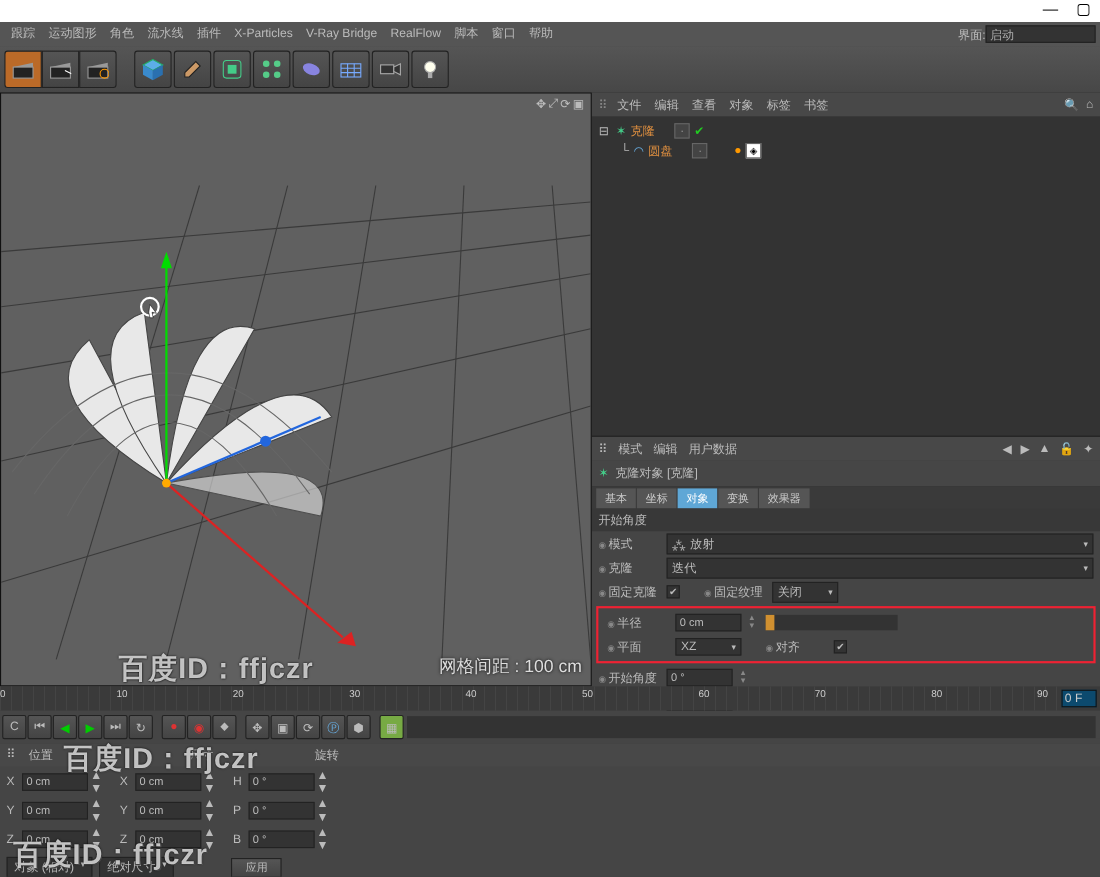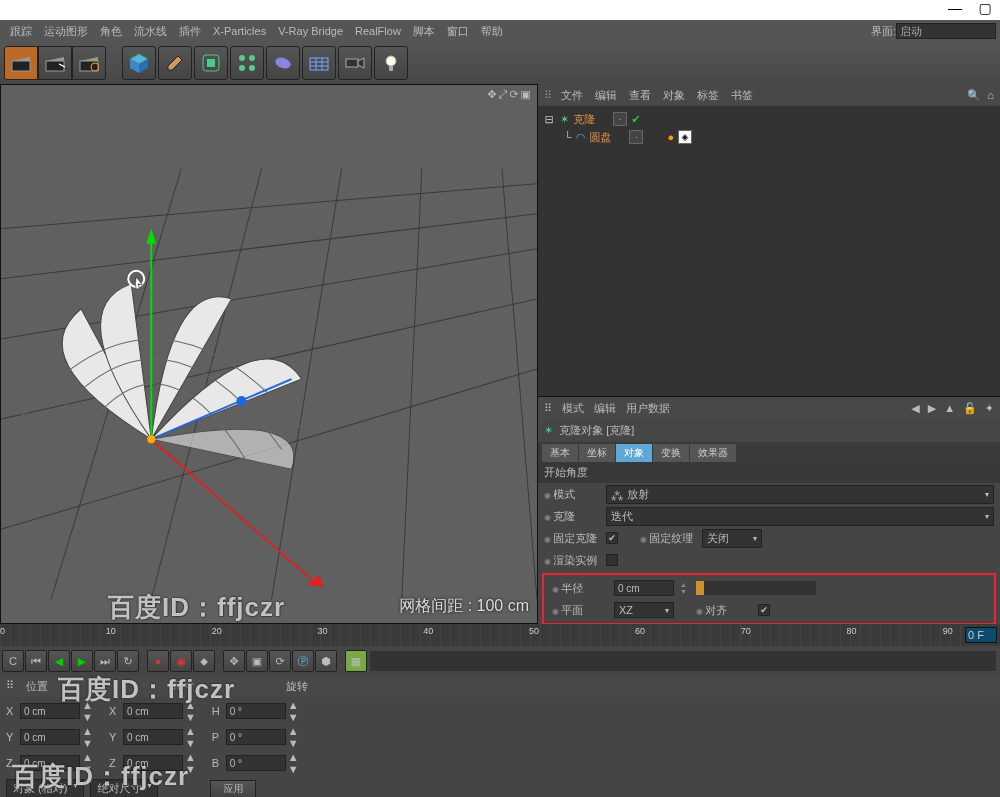--- a/index.html
+++ b/index.html
@@ -312,24 +312,20 @@
         </div>
         <div class="prow">
           <span class="plabel">固定克隆</span>
           <span class="check">✔</span>
           <span style="width:10px"></span>
           <span class="plabel">固定纹理</span>
           <div class="select-like arrow">
               <span>关闭</span>
             </div>
         </div>
-        <div class="prow">
-          <span class="plabel">渲染实例</span>
-          <span class="check"></span>
-        </div>
 
         <div class="highlight-box">
           <div class="prow">
             <span class="plabel">半径</span>
             <input class="num" value="0 cm" style="">
               <span class="spin">▲<br>▼</span>
             <div class="slider">
                 <div class="h" style="left:0"></div>
               </div>
           </div>

